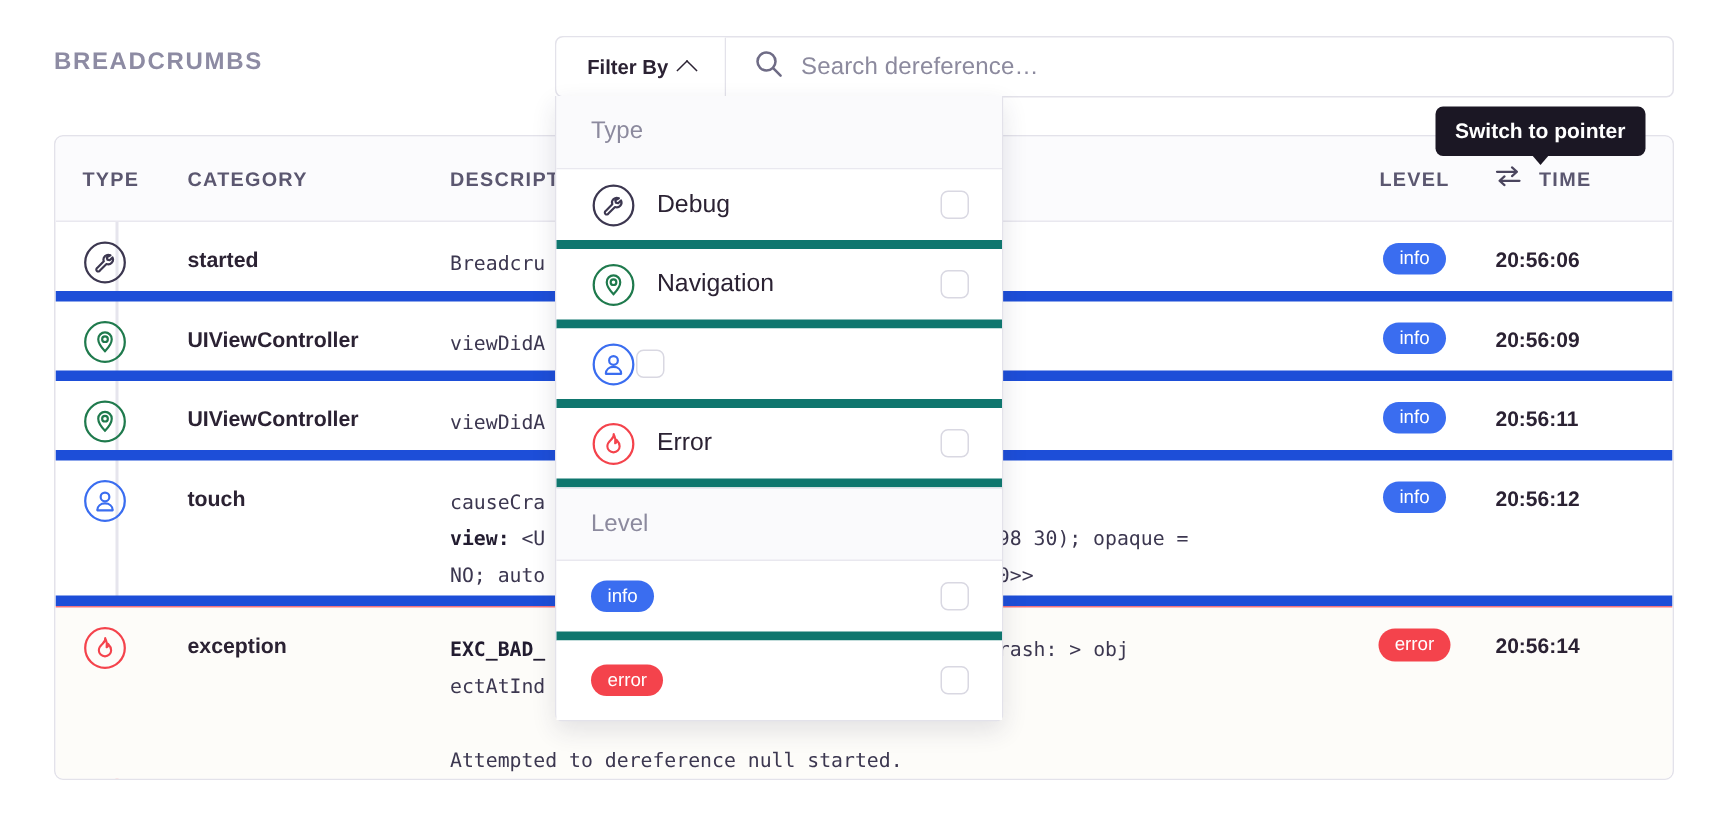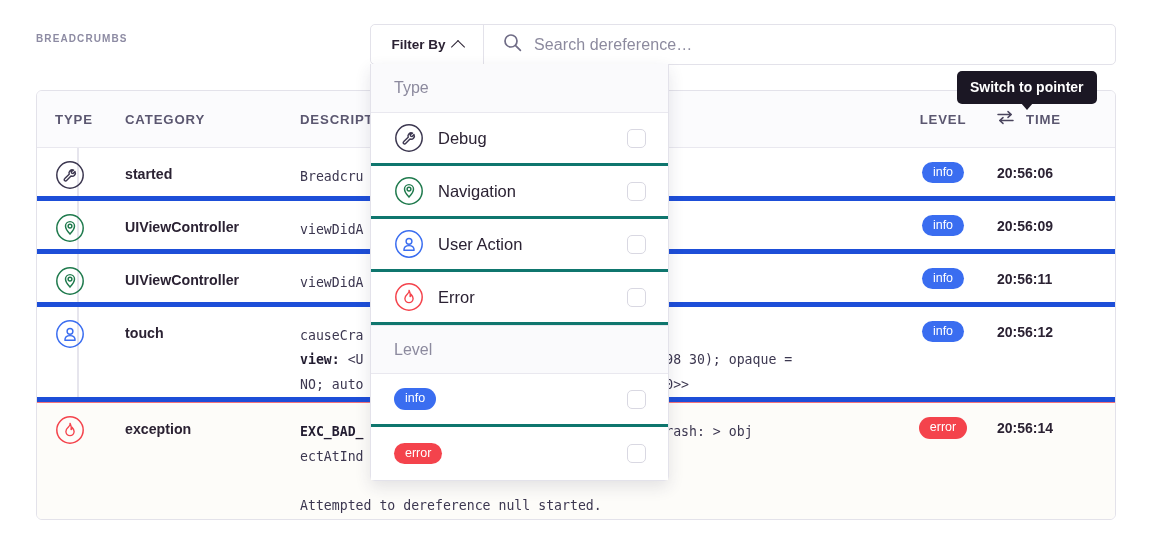--- a/index.html
+++ b/index.html
@@ -14,21 +14,21 @@
     height: 547px;
     overflow: hidden;
     background: #ffffff;
   }
 
   
   .section-title {
     position: absolute;
     left: 36px;
     top: 33px;
-    font-size: 10px;
+    font-size: 16px;
     font-weight: 700;
     letter-spacing: 1.1px;
     color: #8d8ba3;
   }
 
   
   .searchbar {
     position: absolute;
     left: 370px;
     top: 24px;
@@ -102,21 +102,21 @@
     color: #8c8a9e;
     background: #fafafc;
     border-bottom: 1px solid #e9e8ef;
     box-sizing: border-box;
   }
   .dd-row {
     height: 53px;
     display: flex;
     align-items: center;
     padding: 0 22px 0 23px;
-    border-bottom: 3px solid #0f766e;
+    border-bottom: 6px solid #0f766e;
     background: #ffffff;
     box-sizing: border-box;
     cursor: pointer;
   }
   .dd-row:last-child { border-bottom: none; }
   .dd-row .dd-icon { width: 30px; height: 30px; flex: 0 0 30px; }
   .dd-row .dd-label {
     flex: 1;
     margin-left: 14px;
     font-size: 16.5px;
@@ -216,21 +216,21 @@
     box-sizing: border-box;
   }
   .c-type   { width: 88px;  padding-left: 18px; box-sizing: border-box; }
   .c-cat    { width: 175px; box-sizing: border-box; }
   .c-desc   { flex: 1; box-sizing: border-box; }
   .c-level  { width: 108px; text-align: center; box-sizing: border-box; }
   .c-time   { width: 118px; box-sizing: border-box; display: flex; align-items: center; gap: 12px; }
 
   .trow {
     display: flex;
-    border-bottom: 5px solid #1d4ed8;
+    border-bottom: 7px solid #1d4ed8;
     position: relative;
     z-index: 3;
     background: transparent;
     min-height: 53px;
     box-sizing: border-box;
   }
   .trow.exception {
     background: #fdfcf9;
     border-top: 1.6px solid #f4737c;
     border-bottom: none;
@@ -434,21 +434,20 @@
     </div>
 
     <div class="dd-row">
       <span class="dd-icon">
         <svg width="30" height="30" viewBox="0 0 30 30">
           <circle cx="15" cy="15" r="13.2" fill="none" stroke="#3a6df0" stroke-width="1.5"></circle>
           <circle cx="15" cy="12.3" r="2.9" fill="none" stroke="#3a6df0" stroke-width="1.45"></circle>
           <path d="M9.9 21.2c0-2.9 2.3-4.6 5.1-4.6s5.1 1.7 5.1 4.6z" fill="none" stroke="#3a6df0" stroke-width="1.45" stroke-linejoin="round"></path>
         </svg>
       </span>
-      <span class="dd-label">User Action</span>
       <span class="checkbox"></span>
     </div>
 
     <div class="dd-row">
       <span class="dd-icon">
         <svg width="30" height="30" viewBox="0 0 30 30">
           <circle cx="15" cy="15" r="13.2" fill="none" stroke="#f4434c" stroke-width="1.5"></circle>
           <path d="M15.1 8.4c.5 2-.9 3-1.9 3.9-1.3 1.2-2.3 2.3-2.3 4.2a4.1 4.1 0 0 0 8.2 0c0-2-1-3.2-2.1-4.3.3 1.1-.2 2-.9 2.3.4-1.9-.2-4.5-1-6.1z" fill="none" stroke="#f4434c" stroke-width="1.4" stroke-linejoin="round"></path>
         </svg>
       </span>

